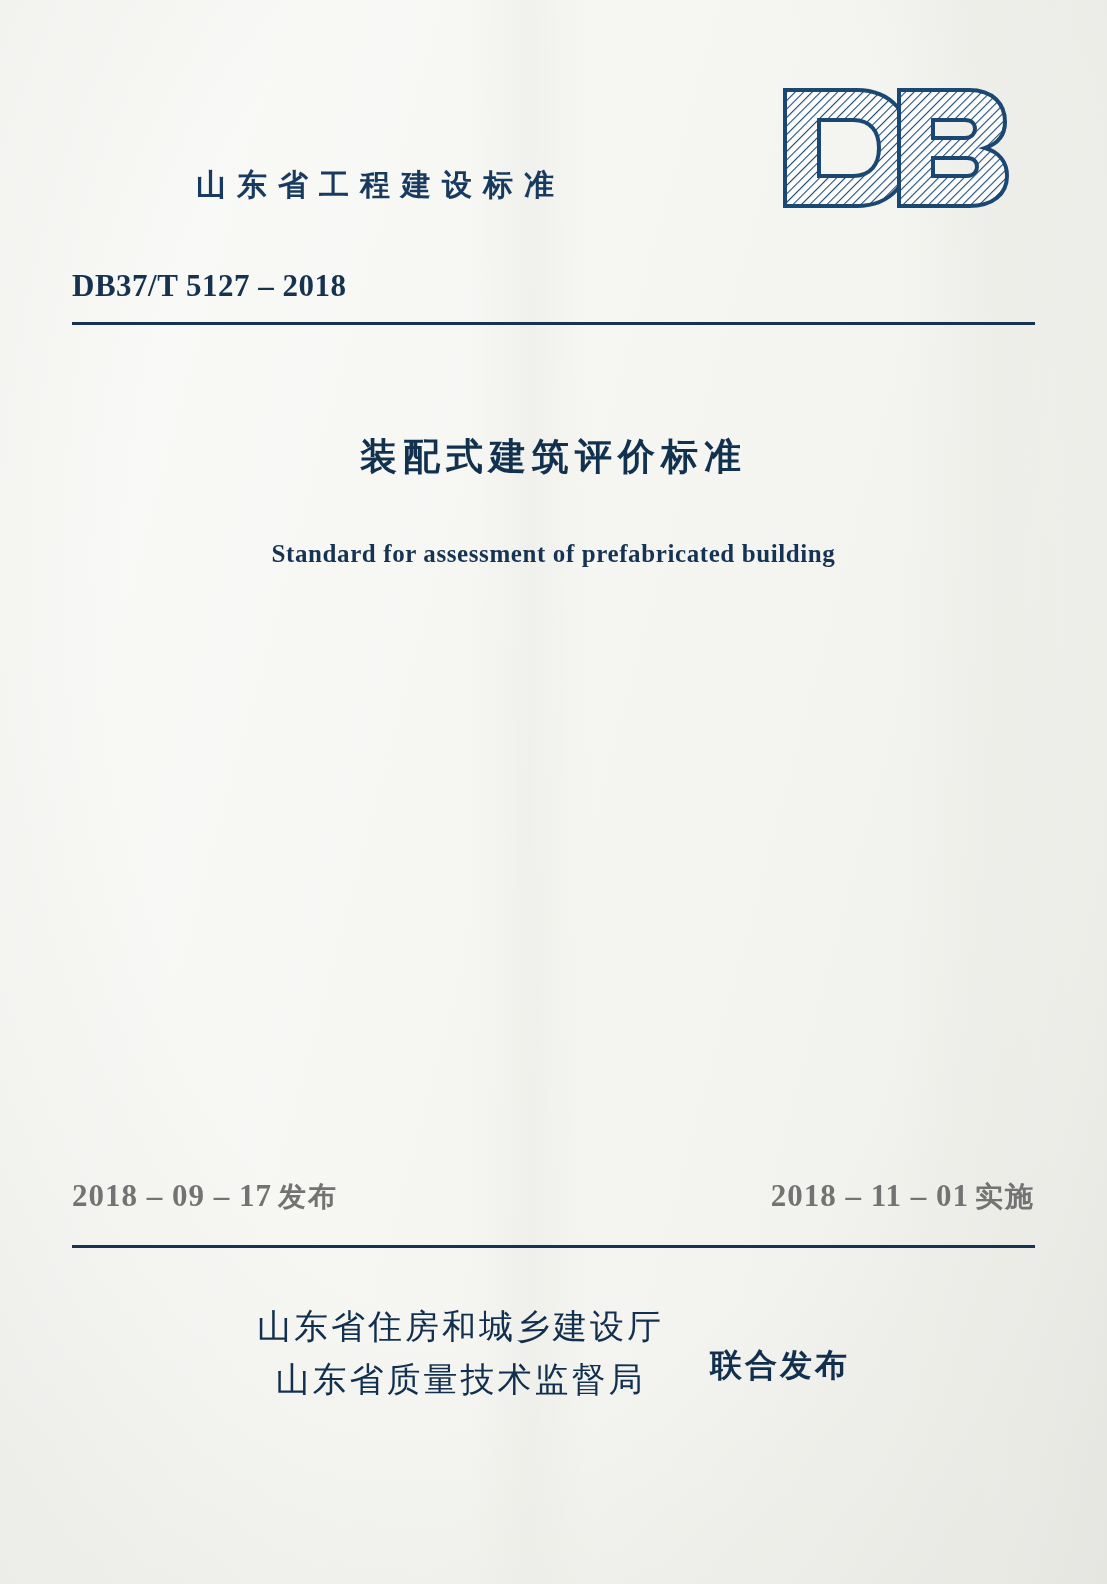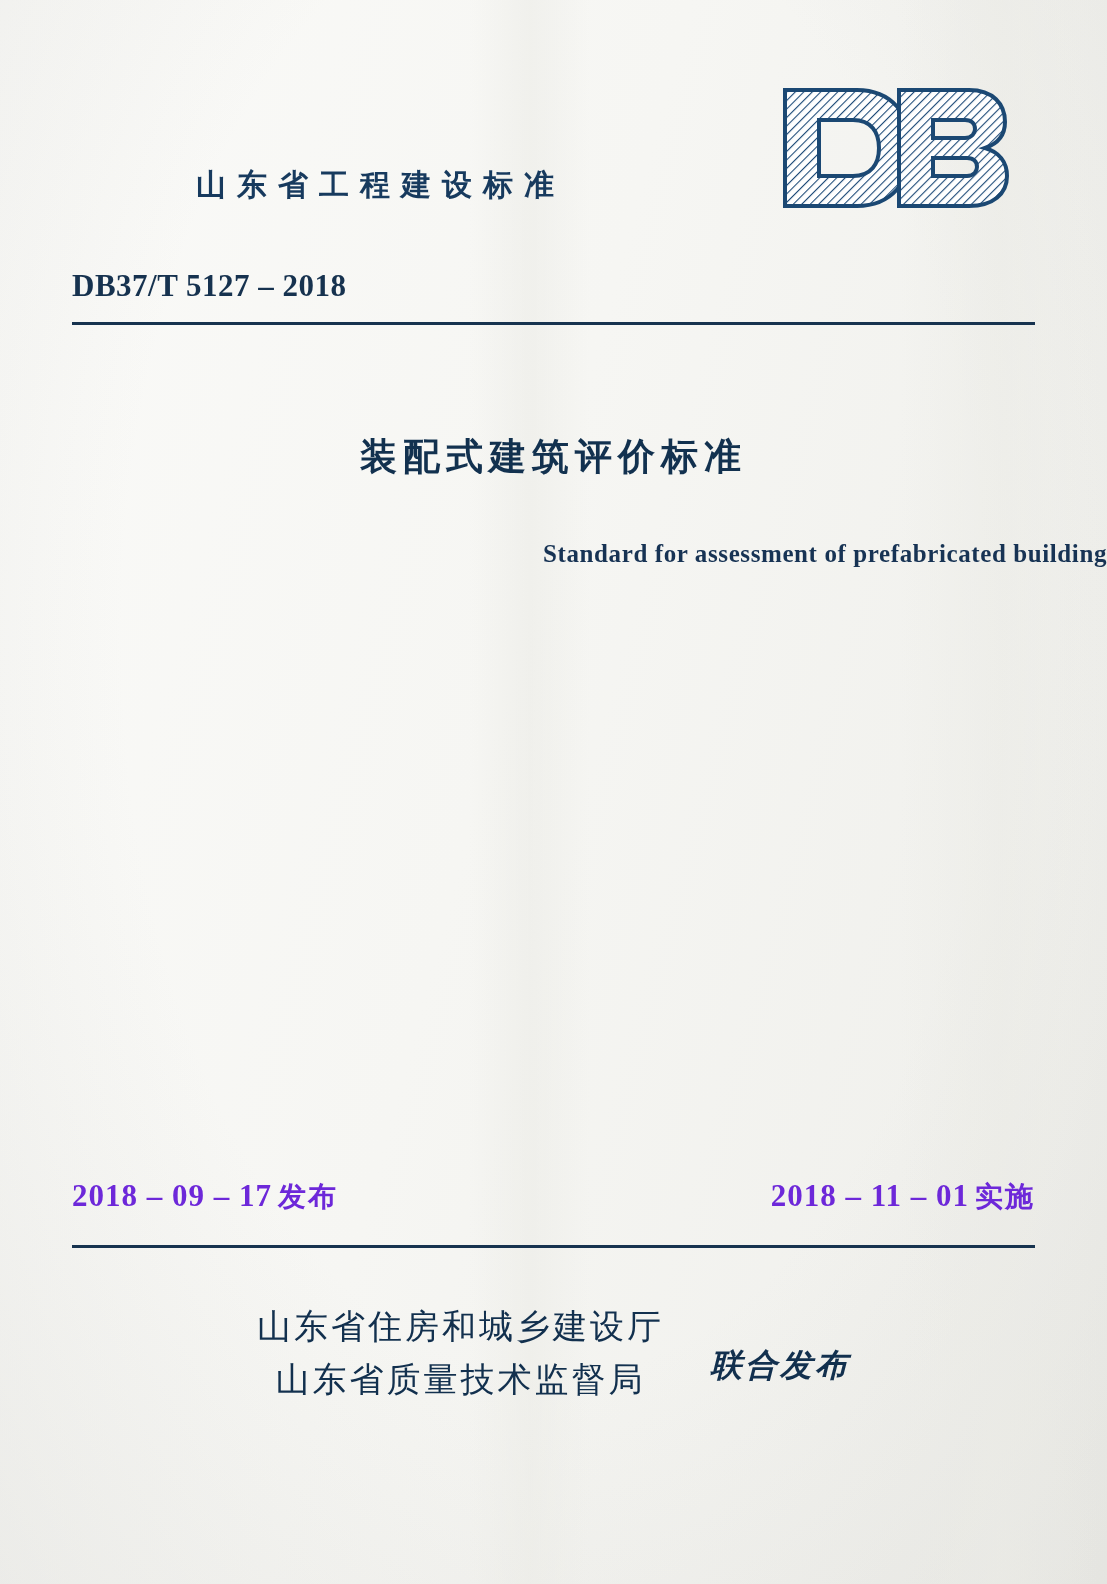--- a/index.html
+++ b/index.html
@@ -91,40 +91,40 @@
     font-weight: bold;
     font-size: 37px;
     letter-spacing: 6px;
     color: #12314f;
   }
   .title-en {
     position: absolute;
     left: 0;
     right: 0;
     top: 540px;
-    text-align: right;
+    text-align: center;
     font-family: "Liberation Serif", serif;
     font-weight: bold;
     font-size: 25px;
     letter-spacing: 0.6px;
     color: #173354;
   }
 
   
   .date-row {
     position: absolute;
     left: 72px;
     right: 72px;
     top: 1178px;
     display: flex;
     justify-content: space-between;
     align-items: center;
     font-weight: bold;
     font-size: 31px;
-    color: #6d28d9;
+    color: #737373;
   }
   .date-row .num {
     font-family: "Liberation Serif", serif;
     letter-spacing: 1px;
   }
   .date-row .cn {
     font-family: "DejaVu Sans", sans-serif;
     font-size: 28px;
     letter-spacing: 2px;
     margin-left: 6px;
@@ -158,21 +158,20 @@
     text-align: center;
   }
   .pub-joint {
     font-family: "DejaVu Sans", sans-serif;
     font-weight: bold;
     font-size: 32px;
     letter-spacing: 3px;
     color: #12304e;
     margin-left: 46px;
     padding-top: 26px;
-    font-style: italic;
   }
 </style>
 </head>
 <body>
 
 <div class="page">
   <div class="paper-tint"></div>
   <div class="scan-streak" style="left:470px;"></div>
   <div class="scan-streak" style="left:900px;width:200px;"></div>
 

